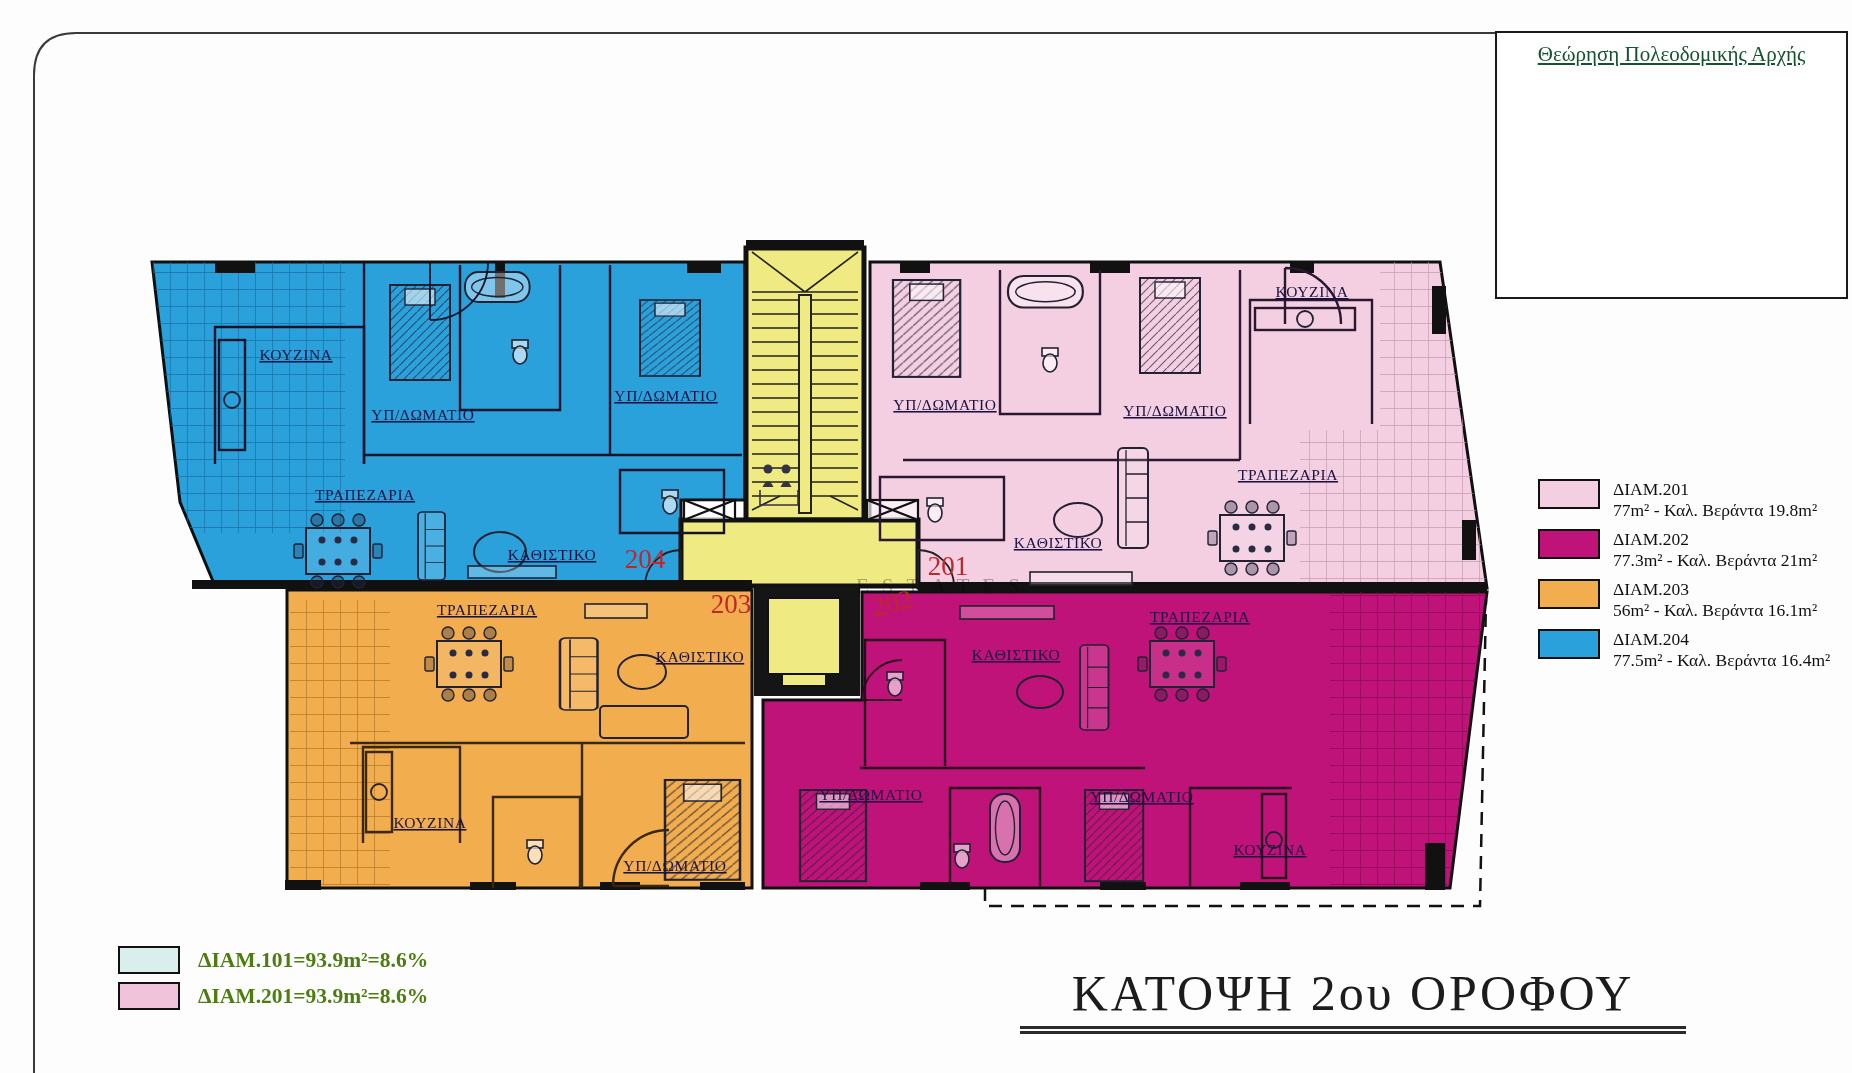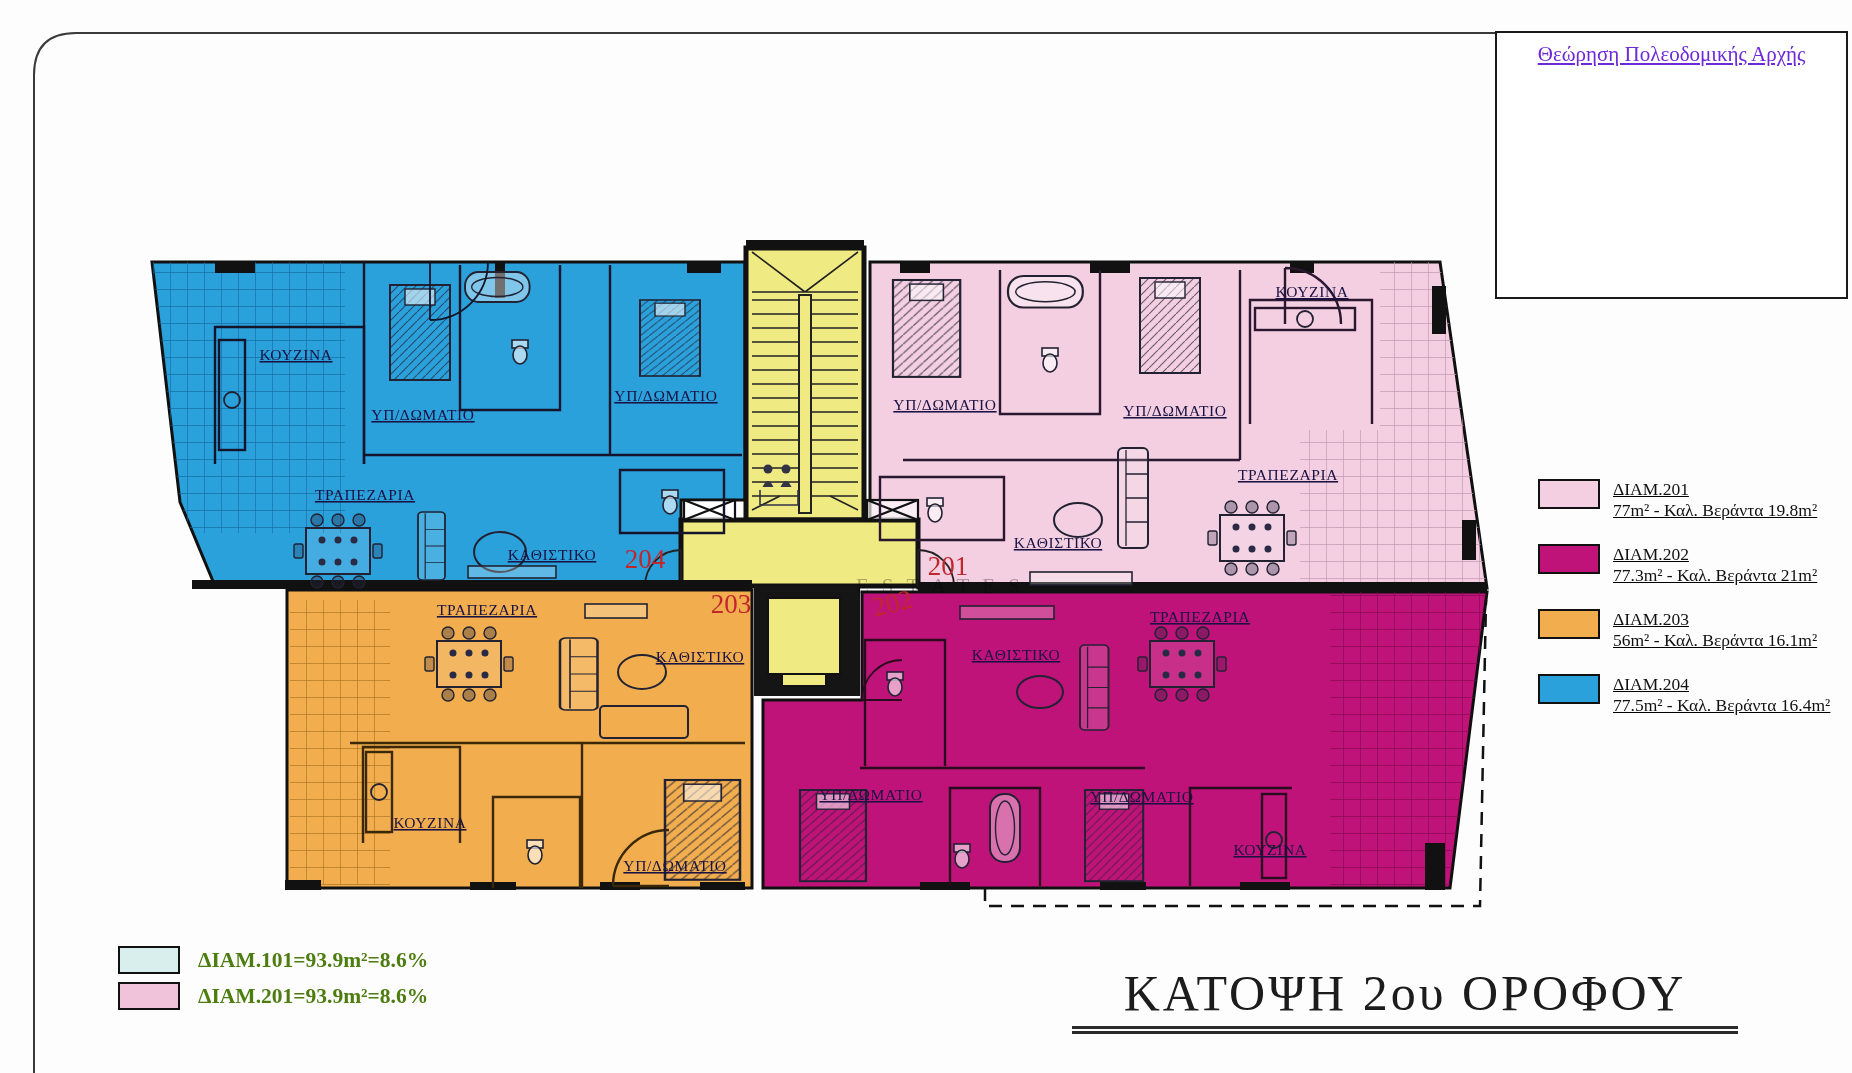--- a/index.html
+++ b/index.html
@@ -11,43 +11,43 @@
           letter-spacing:.6px;text-decoration:underline;}
   .unum{font-family:"Liberation Serif","DejaVu Serif",serif;font-size:27px;fill:#c0272d;}
   
   .wm1{position:absolute;left:804px;top:474px;font-size:80px;font-weight:bold;letter-spacing:5px;
        color:#6e6e6e;opacity:.55;mix-blend-mode:multiply;}
   .wm2{position:absolute;left:856px;top:574px;font-size:21px;letter-spacing:13px;
        color:#7a7a7a;opacity:.55;mix-blend-mode:multiply;}
   
   .approval-box{position:absolute;left:1495px;top:31px;width:349px;height:264px;
                 border:2.5px solid #1a1a1a;background:#fff;}
-  .approval-title{margin-top:9px;text-align:center;font-size:21px;color:#6d28d9;
+  .approval-title{margin-top:9px;text-align:center;font-size:21px;color:#14532d;
                   text-decoration:underline;}
   
   .legend-right{position:absolute;left:1538px;top:479px;width:312px;display:flex;
-                flex-direction:column;gap:23px;text-decoration:underline;}
+                flex-direction:column;gap:8px;}
   .legend-row{display:flex;gap:13px;align-items:flex-start;}
   .legend-row.single{align-items:center;}
   .swatch{width:62px;height:30px;border:2px solid #111;flex:none;box-sizing:border-box;}
   .sw-pink{background:#f3cfe1;}
   .sw-magenta{background:#c01379;}
   .sw-orange{background:#f2ae4e;}
   .sw-blue{background:#2ba1dc;}
   .sw-yellow{background:#f0ea82;}
   .sw-cyan{background:#d9efed;}
   .sw-pink2{background:#f1c3da;}
   .legend-text{font-size:17.5px;line-height:1.2;color:#111;}
   
   .legend-bottom{position:absolute;left:118px;top:946px;display:flex;flex-direction:column;gap:8px;}
   .lb-row{display:flex;gap:18px;align-items:center;}
   .lb-row .swatch{width:62px;height:28px;border:2.5px solid #111;}
   .lb-label{font-size:21.5px;color:#4d7c0f;font-weight:bold;}
   
-  .main-title{position:absolute;left:1072px;top:964px;width:666px;text-align:center;
+  .main-title{position:absolute;left:1020px;top:964px;width:666px;text-align:center;
               font-size:50px;letter-spacing:3px;color:#1c1c1c;border-bottom:8px double #2b2b2b;
               padding-bottom:4px;}
 </style>
 </head>
 <body>
 
 <div class="page">
 
 <svg class="plan-svg" width="1852" height="1073" viewBox="0 0 1852 1073">
   <defs>

